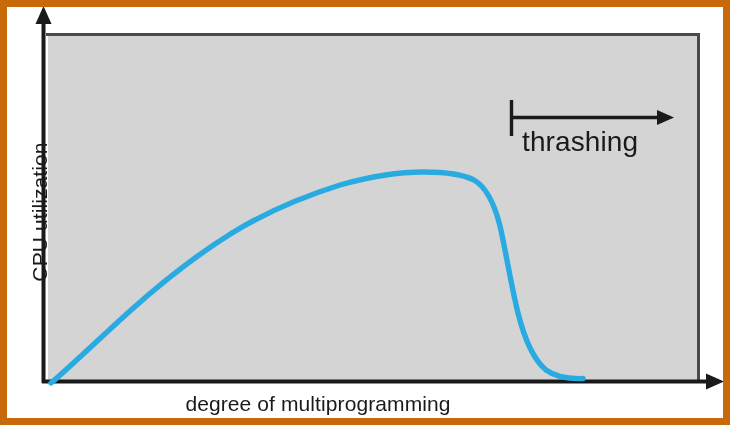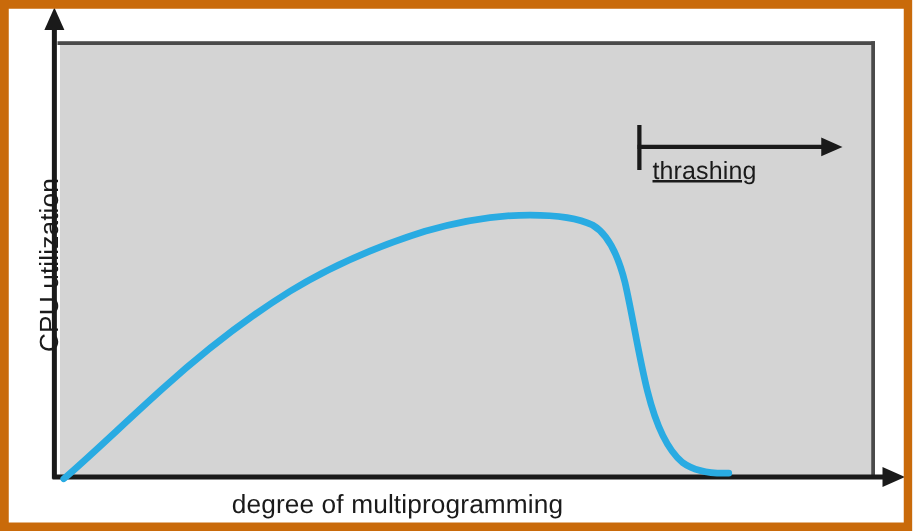--- a/index.html
+++ b/index.html
@@ -58,22 +58,21 @@
     left: -60px;
     top: 200px;
     width: 200px;
     text-align: center;
     transform: rotate(-90deg);
     transform-origin: 50% 50%;
   }
   #thrashing-label {
     left: 522px;
     top: 126px;
-    font-size: 20px;
-    text-decoration: underline;
+    font-size: 28px;
   }
 </style>
 </head>
 <body>
 
 <div id="figure">
 
   <svg id="svg-canvas" viewBox="0 0 730 425" width="730" height="425" xmlns="http://www.w3.org/2000/svg">
 
     <rect x="48" y="33" width="652" height="349" fill="#d4d4d4"></rect>

